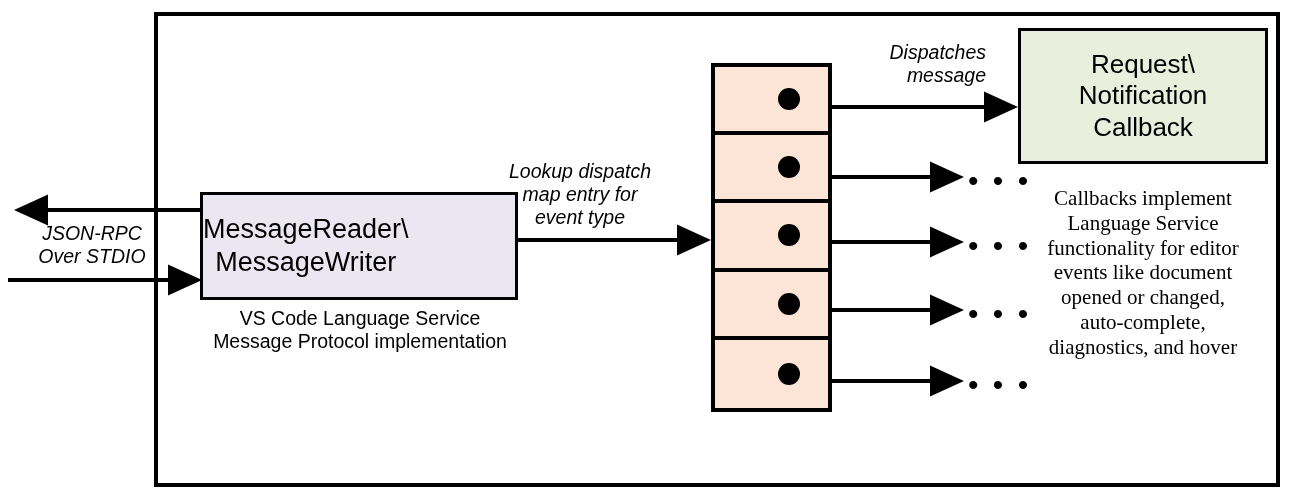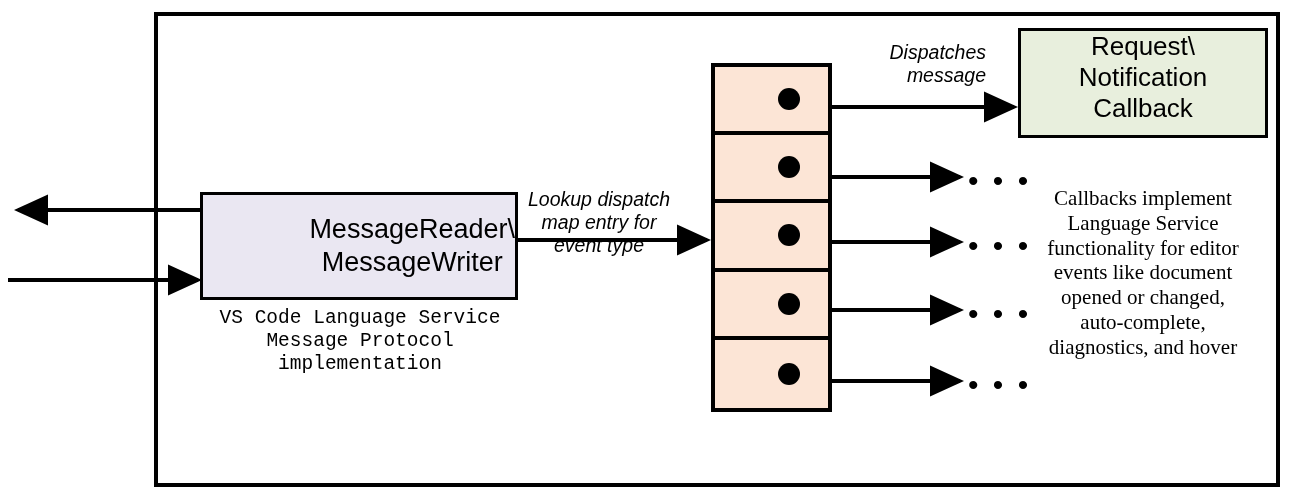--- a/index.html
+++ b/index.html
@@ -23,31 +23,31 @@
   #server-title{
     left:236px;top:52px;width:340px;font-size:38px;
     text-decoration:underline;text-underline-offset:6px;
     text-align:left;letter-spacing:0px;
   }
 
   
   #reader-box{
     position:absolute;left:200px;top:192px;width:318px;height:108px;
     background:#EAE7F2;border:3px solid #000;box-sizing:border-box;
-    display:flex;align-items:center;justify-content:flex-end;
+    display:flex;align-items:center;justify-content:flex-start;
   }
   #reader-box .boxlabel{font-size:27px;text-align:center;line-height:1.22;white-space:pre-line;}
 
-  #reader-caption{left:195px;top:307px;width:330px;font-size:19.5px;font-family:Liberation Mono, monospace;}
+  #reader-caption{left:195px;top:307px;width:330px;font-size:19.5px;}
 
   
   #jsonrpc-label{left:12px;top:222px;width:160px;font-size:19.5px;font-style:italic;}
 
   
-  #lookup-label{left:503px;top:160px;width:192px;font-size:19.5px;font-style:italic;margin-top:28px;}
+  #lookup-label{left:484px;top:160px;width:192px;font-size:19.5px;font-style:italic;}
 
   
   #dispatch-map{
     position:absolute;left:711px;top:63px;width:121px;height:349px;
     border:4px solid #000;box-sizing:border-box;background:#FCE5D6;
   }
   #dispatch-map .cell{
     height:20%;box-sizing:border-box;border-bottom:4px solid #000;position:relative;
   }
   #dispatch-map .cell:last-child{border-bottom:none;}
@@ -55,23 +55,23 @@
     position:absolute;left:63px;top:50%;width:22px;height:22px;margin-top:-11px;
     background:#000;border-radius:50%;
   }
   #dispatch-caption{left:640px;top:422px;width:264px;font-size:21px;}
 
   
   #dispatches-label{left:836px;top:41px;width:150px;font-size:19.5px;font-style:italic;text-align:right;}
 
   
   #callback-box{
-    position:absolute;left:1018px;top:28px;width:250px;height:110px;
+    position:absolute;left:1018px;top:28px;width:250px;height:136px;
     background:#E8EFDD;border:3px solid #000;box-sizing:border-box;
-    display:flex;align-items:flex-start;justify-content:center;
+    display:flex;align-items:center;justify-content:center;
   }
   #callback-box .boxlabel{font-size:26px;text-align:center;line-height:1.2;white-space:pre-line;}
 
   #callback-caption{left:1004px;top:186px;width:278px;font-size:21px;font-family:Liberation Serif, serif;}
 
   .ellipsis{position:absolute;font-size:30px;letter-spacing:3px;line-height:1;color:#000;}
 </style>
 </head>
 <body>
 
@@ -114,20 +114,22 @@
     <g>
       <line x1="788" y1="310" x2="960" y2="310" stroke="#000" stroke-width="4" marker-end="url(#ah)"></line>
     </g>
 
     <g>
       <line x1="788" y1="381" x2="960" y2="381" stroke="#000" stroke-width="4" marker-end="url(#ah)"></line>
     </g>
   </svg>
 
 
+  <div class="txt" id="jsonrpc-label">JSON-RPC
+Over STDIO</div>
 
   <div id="reader-box">
     <div class="boxlabel">MessageReader\
 MessageWriter</div>
   </div>
   <div class="txt" id="reader-caption">VS Code Language Service
 Message Protocol implementation</div>
 
   <div class="txt" id="lookup-label">Lookup dispatch
 map entry for

